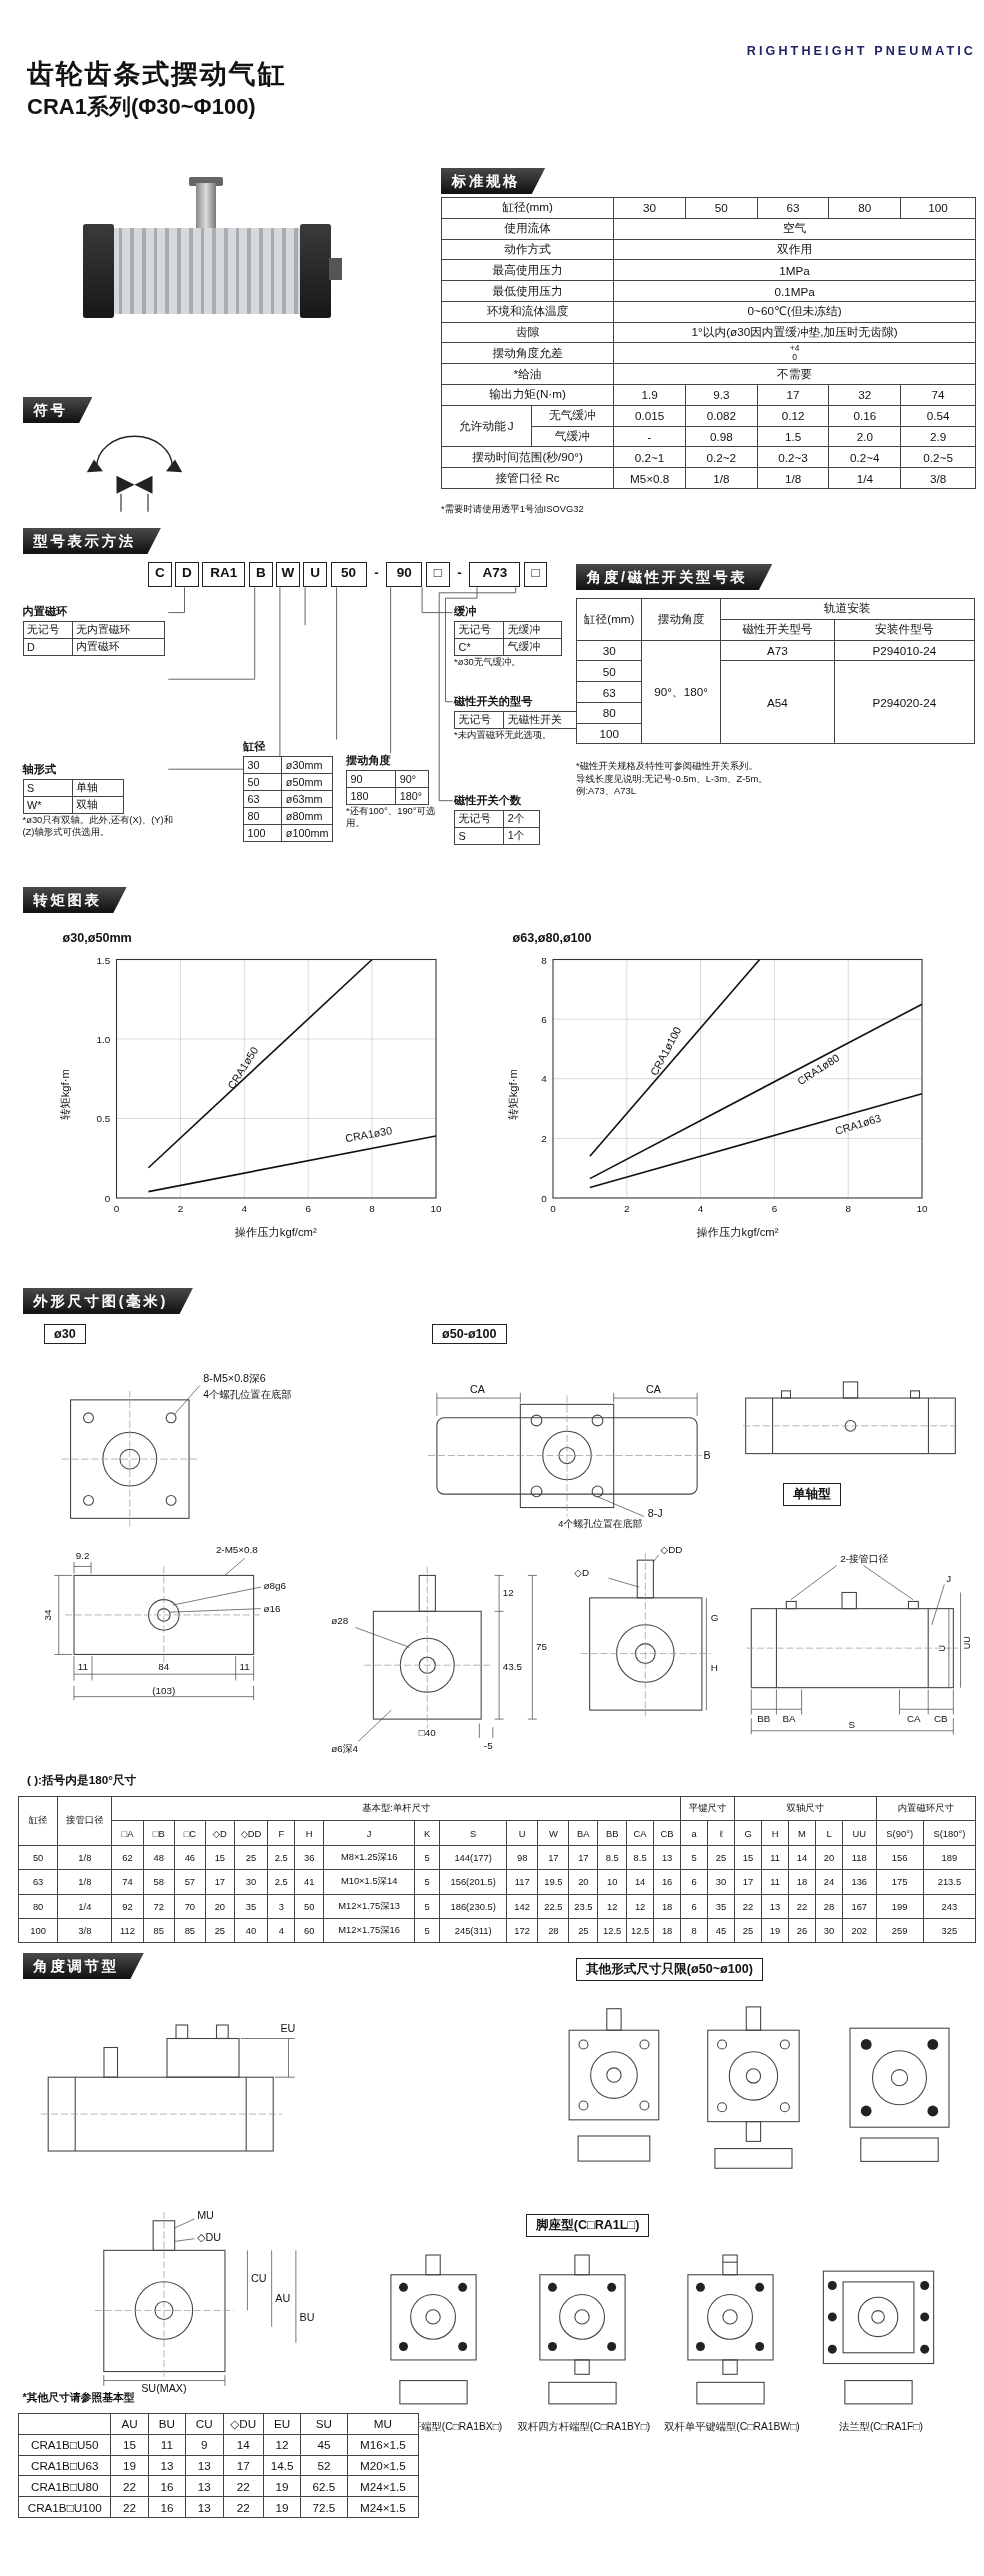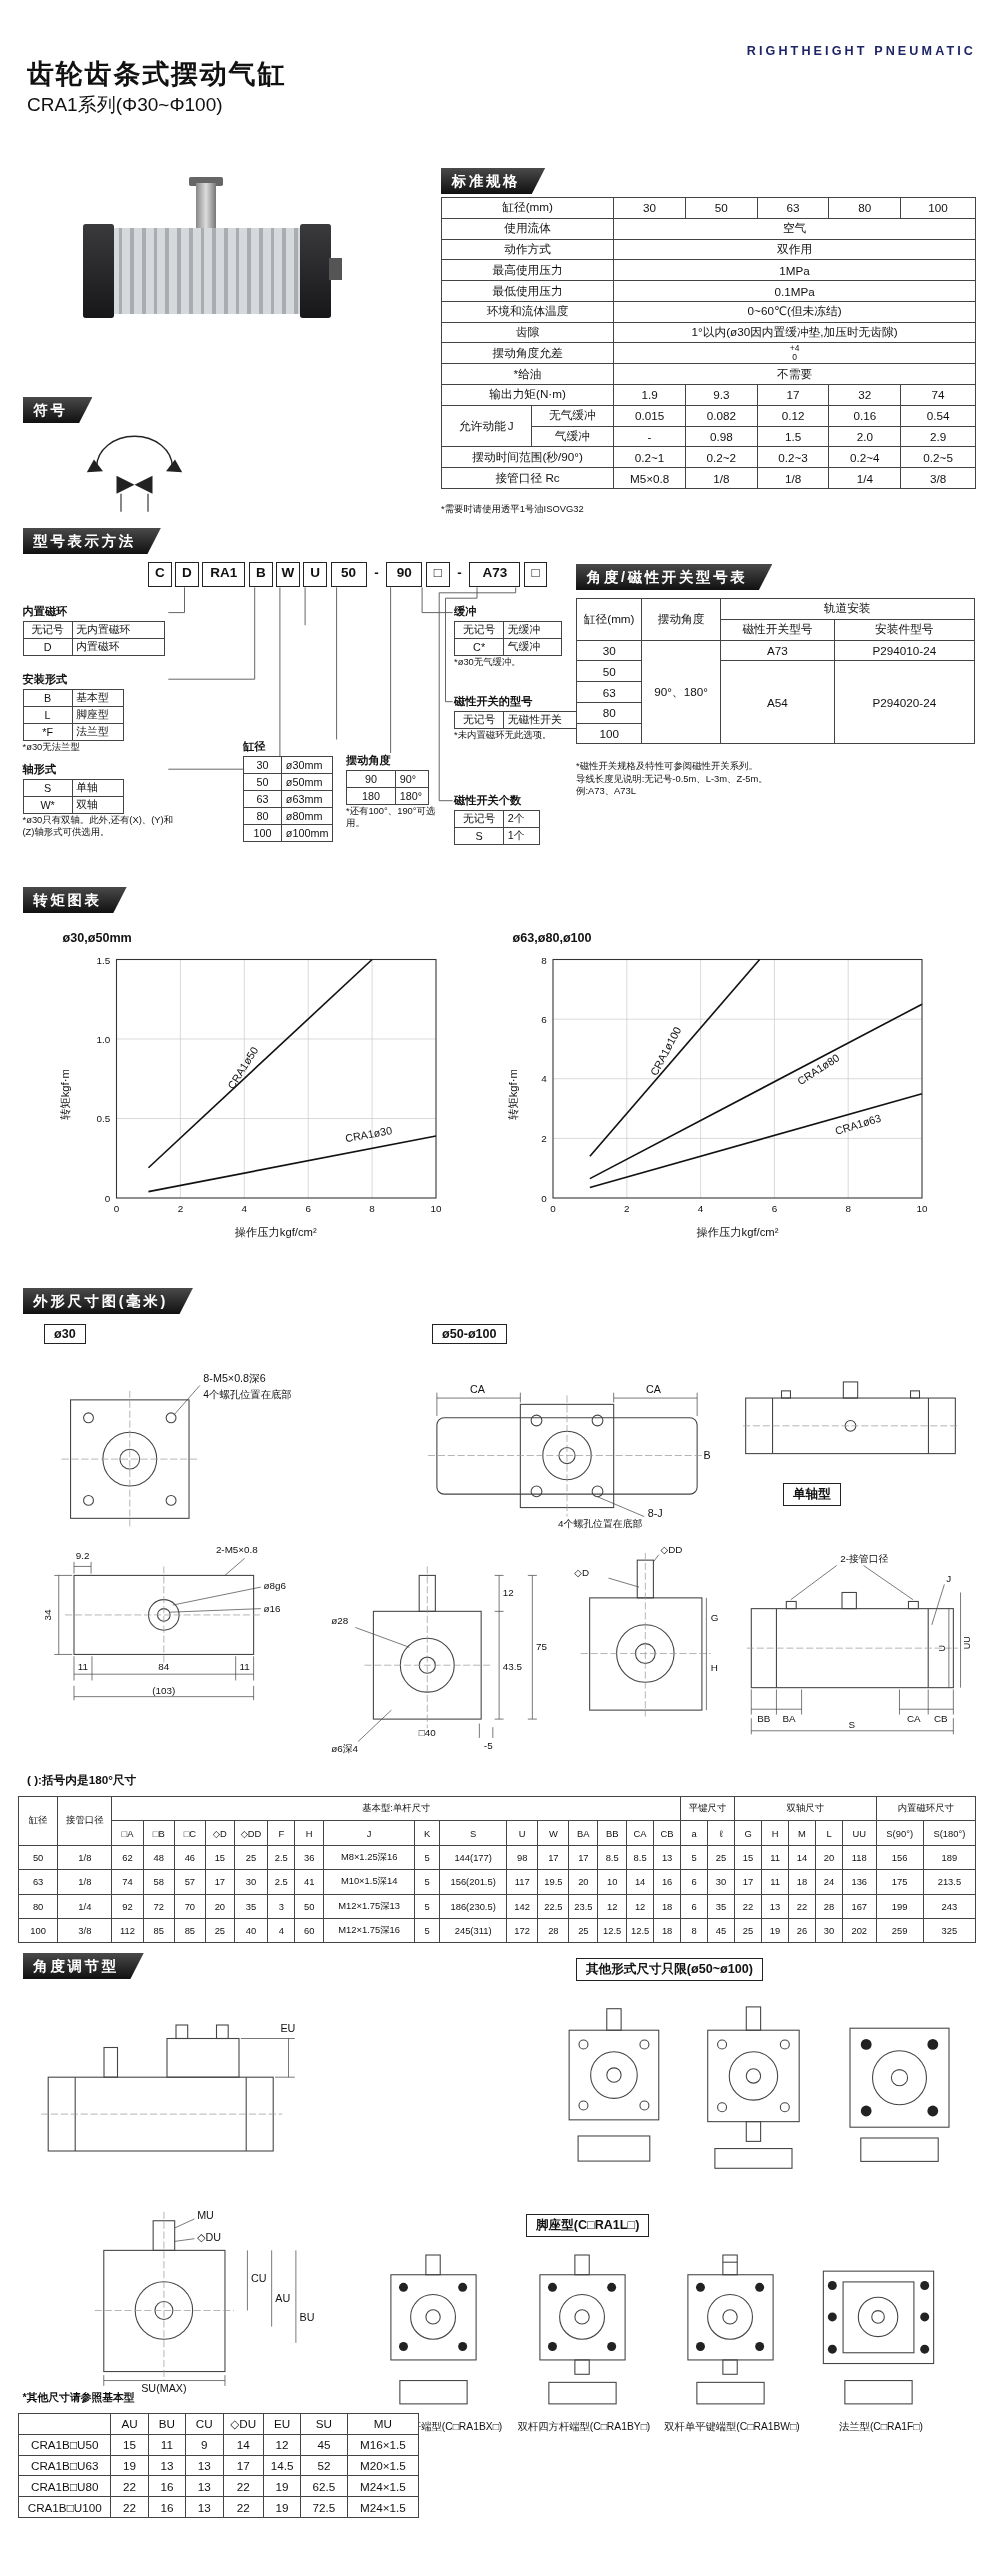--- a/index.html
+++ b/index.html
@@ -3,30 +3,30 @@
 <meta charset="utf-8">
 <style>
   html,body { margin:0; padding:0; background:#fff; }
   body { font-family:"Liberation Sans","DejaVu Sans",sans-serif; color:#111; }
   #page { position:relative; width:985px; height:2576px; background:#fff; overflow:hidden;margin-top:42px; }
   .abs { position:absolute; }
   .ribbon { position:absolute; background:linear-gradient(180deg,#4a4a4a,#101010); color:#fff;
             font-weight:bold; font-size:14.4px; letter-spacing:2.7px; padding:3.6px 25px 3.6px 10.8px;
             clip-path:polygon(0 0,100% 0,calc(100% - 13.5px) 100%,0 100%); }
   .title1 { font-size:27px; font-weight:bold; letter-spacing:1.8px; }
-  .title2 { font-size:19px; font-weight:normal; }
+  .title2 { font-size:22px; font-weight:bold; }
   .logo { text-align:right; color:#1e2566; }
   .logo .rih { font-size:52px; font-weight:bold; font-style:italic; letter-spacing:0.9px; }
   .logo .cn { font-size:43px; font-weight:bold; letter-spacing:3.6px; }
   .logo .sub { font-size:12.6px; font-weight:bold; letter-spacing:3.1px; margin-top:-5.4px; }
   table { border-collapse:collapse; background:#fff; }
   .tbl th,.tbl td { border:0.9px solid #444; font-size:11.7px; font-weight:normal; padding:0.9px 2.7px; text-align:center; height:18px; }
   .mini { width:100%; }
   .mini td { border:0.9px solid #444; font-size:10.8px; padding:0 3.6px; height:16px; }
-  .mini td:first-child { text-align:center; width:41px; }
+  .mini td:first-child { text-align:left; width:41px; }
   .gtitle { font-size:11.2px; font-weight:bold; margin-bottom:1.8px; }
   .note { font-size:9.4px; line-height:1.35; }
   .labelbox { position:absolute; border:1.3px solid #222; background:#fff; font-weight:bold;
               font-size:12.6px; text-align:center; padding:1.8px 9px; }
   .codebox { display:inline-block; border:1.3px solid #222; height:23.4px; line-height:20.7px;
              text-align:center; font-weight:bold; font-size:13.5px; margin-right:3.6px; vertical-align:top; }
   .dash { display:inline-block; height:23.4px; line-height:21.6px; text-align:center; font-weight:bold;
           font-size:13.5px; margin-right:3.6px; vertical-align:top; }
   .dimtbl th,.dimtbl td { font-size:9.4px; padding:0.9px 0.9px; height:21.6px; }
   .stack i { display:block; font-style:normal; font-size:8.5px; line-height:1.05; }
@@ -190,40 +190,20 @@
           <tr>
             <td>无记号</td>
             <td>无内置磁环</td>
           </tr>
           <tr>
             <td>D</td>
             <td>内置磁环</td>
           </tr>
         </tbody>
       </table>
-  </div>
-  <div class="abs" style="left:22.5px;top:630px;width:135px">
-    <div class="gtitle">安装形式</div>
-    <table class="mini" style="width:101px">
-        <tbody>
-          <tr>
-            <td>B</td>
-            <td>基本型</td>
-          </tr>
-          <tr>
-            <td>L</td>
-            <td>脚座型</td>
-          </tr>
-          <tr>
-            <td>*F</td>
-            <td>法兰型</td>
-          </tr>
-        </tbody>
-      </table>
-    <div class="note">*ø30无法兰型</div>
   </div>
   <div class="abs" style="left:22.5px;top:720px;width:155px">
     <div class="gtitle">轴形式</div>
     <table class="mini" style="width:101px">
         <tbody>
           <tr>
             <td>S</td>
             <td>单轴</td>
           </tr>
           <tr>

